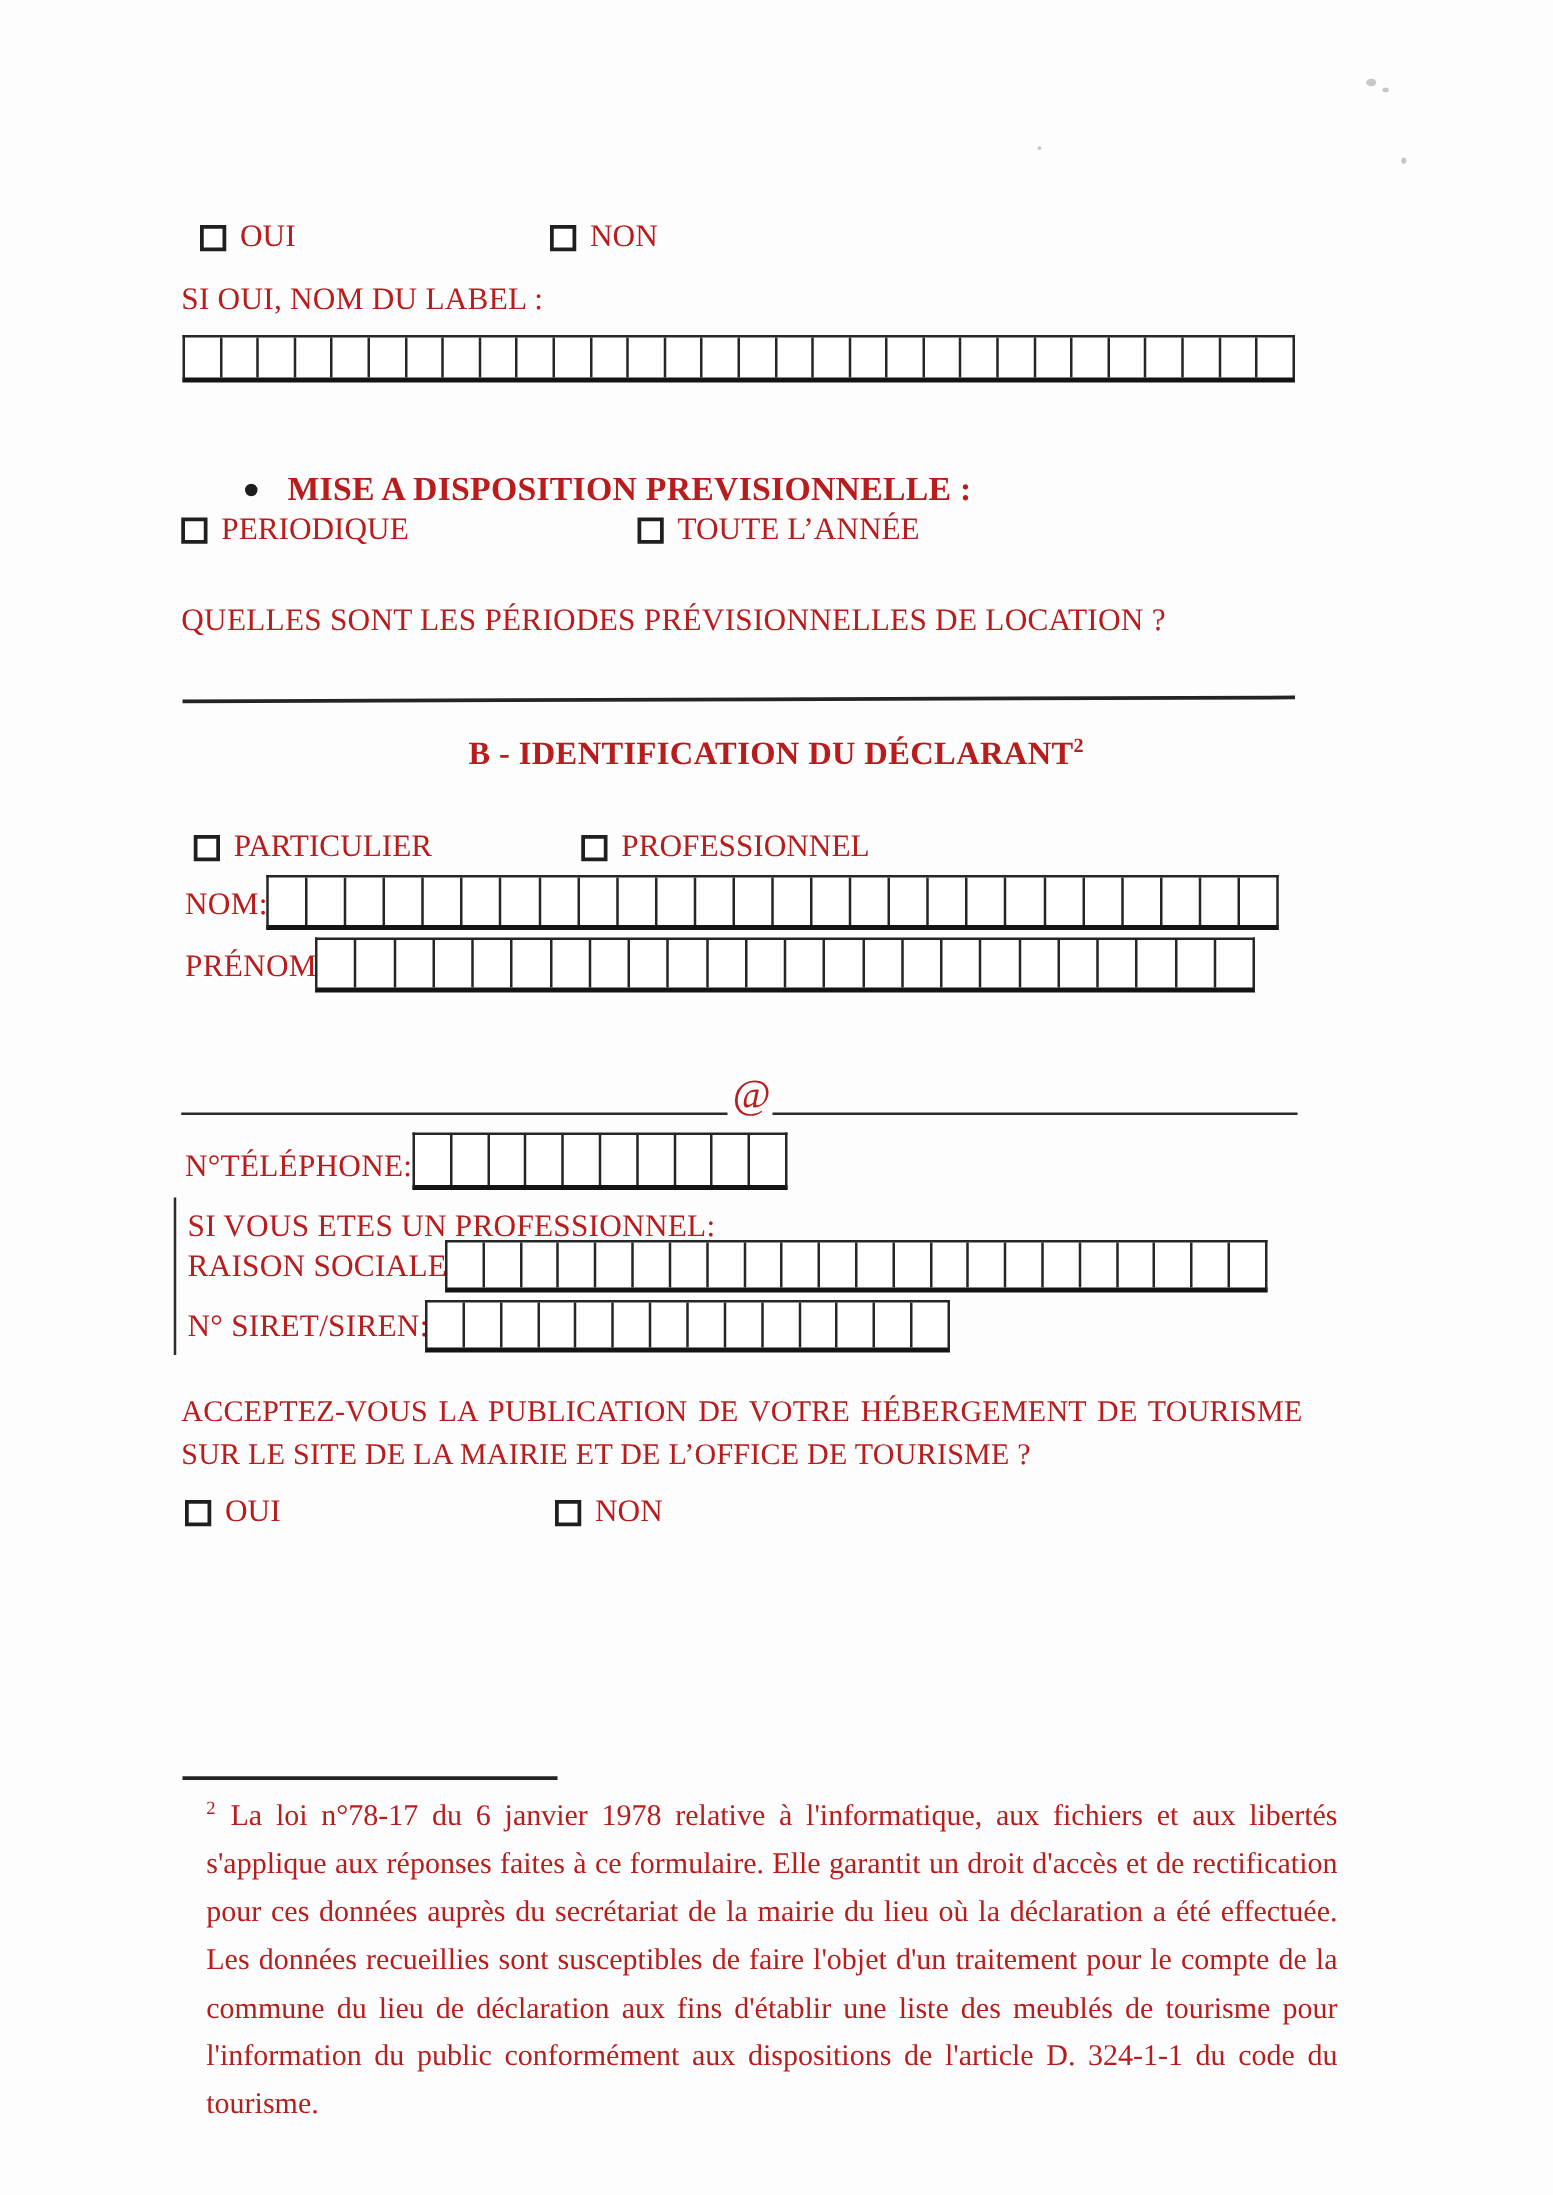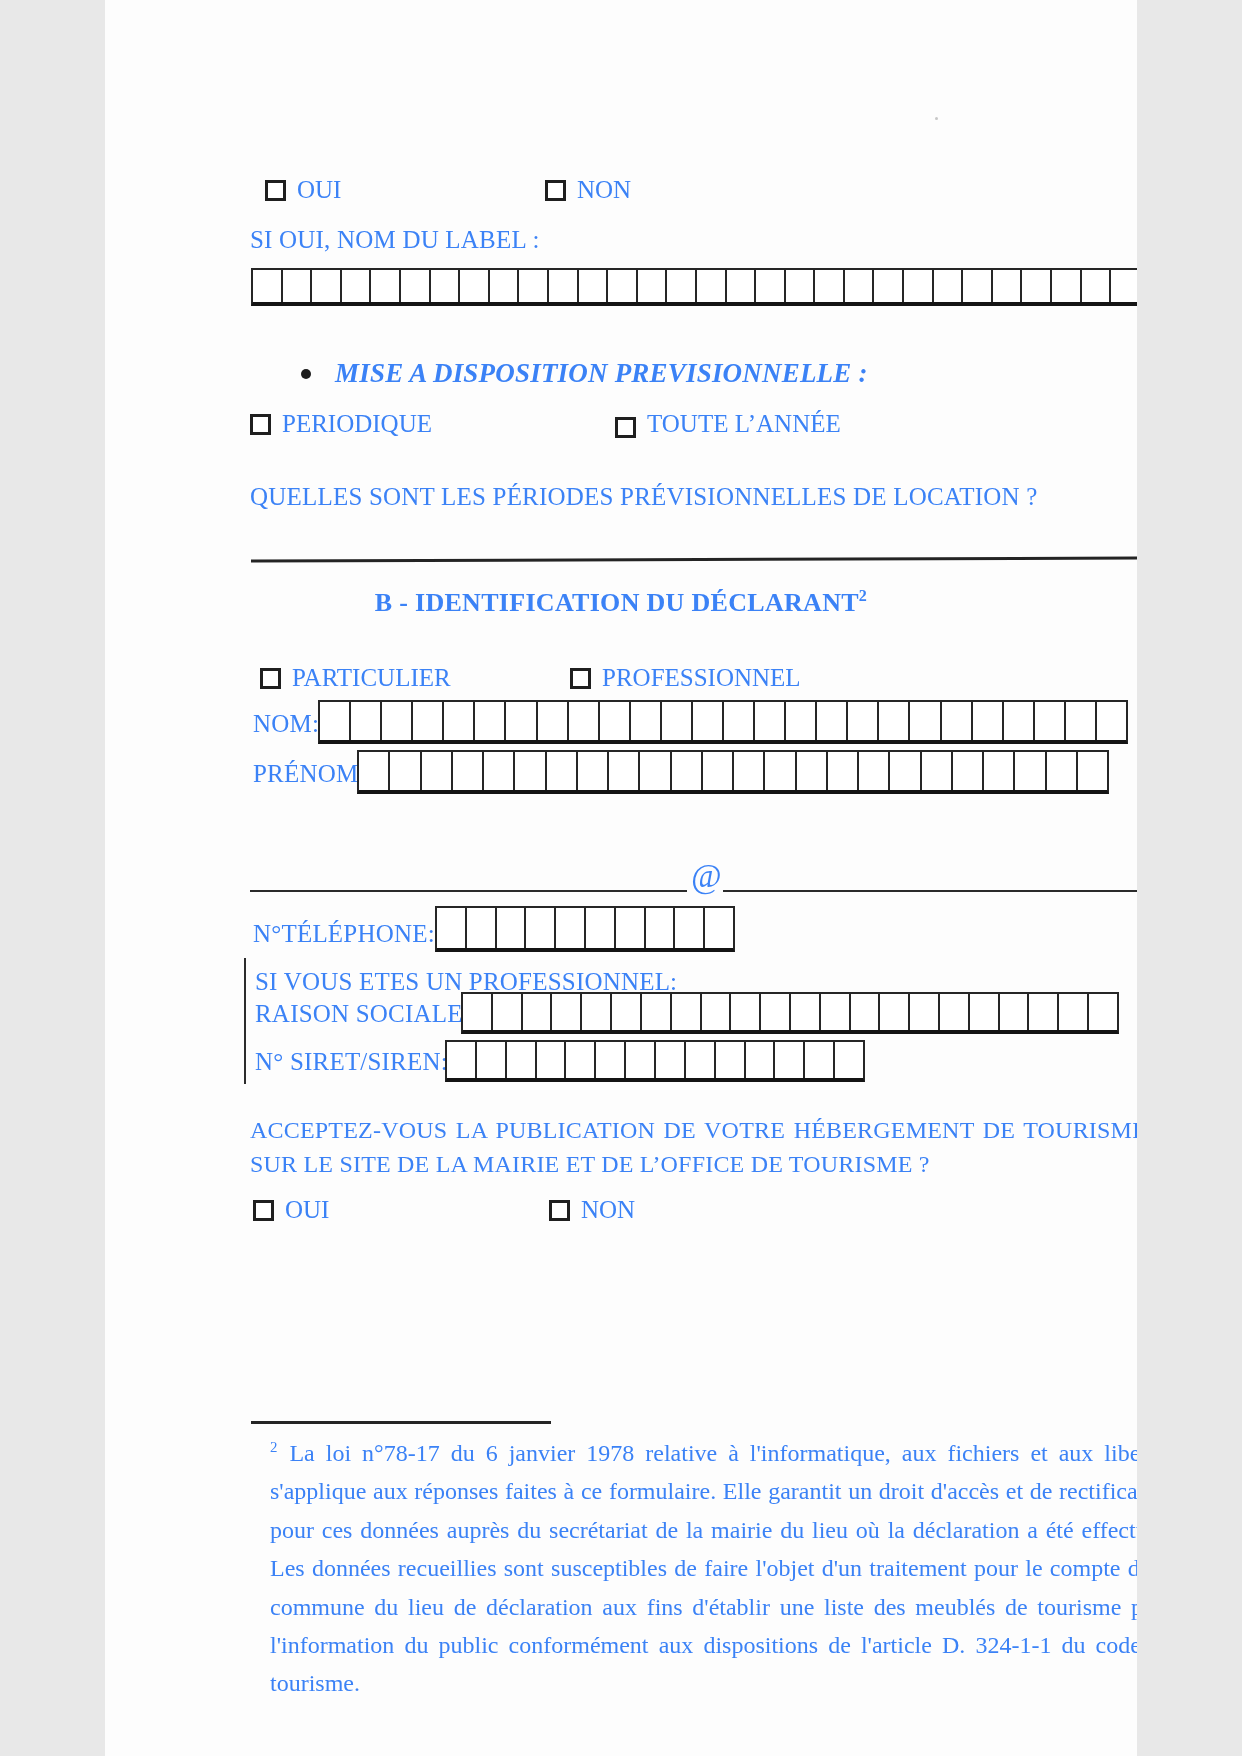--- a/index.html
+++ b/index.html
@@ -1,22 +1,22 @@
 <!DOCTYPE html>
 <html lang="fr"><head>
 <meta charset="utf-8">
 <style>
   html,body{margin:0;padding:0;background:#e8e8e8;}
   .page{
     position:relative;
-    width:1032px;height:1756px;
+    width:1242px;height:1756px;
     margin:0 auto;
     background:#fdfdfd;
     font-family:"Liberation Serif","DejaVu Serif",serif;
-    color:#3b82f6;
+    color:#b91c1c;
     overflow:hidden;
   }
   .abs{position:absolute;}
   .lbl{font-size:25px;letter-spacing:.2px;white-space:nowrap;}
   .bold{font-weight:bold;}
   
   .choice{display:flex;align-items:center;gap:11px;font-size:25px;white-space:nowrap;}
   .checkbox{
     width:21px;height:21px;
     border:3px solid #1f1f1f;
@@ -119,30 +119,30 @@
       <div class="cell"></div>
       <div class="cell"></div>
       <div class="cell"></div>
       <div class="cell"></div>
       <div class="cell"></div>
       <div class="cell"></div>
       <div class="cell"></div>
       <div class="cell"></div>
     </div>
 
-  <div class="abs bullet-item" style="left:196px;top:358px;font-style:italic;">
+  <div class="abs bullet-item" style="left:196px;top:376px;">
     <span class="bullet-dot"></span>
     <span class="lbl bold" style="font-size:27px;">MISE A DISPOSITION PREVISIONNELLE :</span>
   </div>
 
   <div class="abs choice" style="left:145px;top:410px;text-align:center;">
     <span class="checkbox"></span>
     <span>PERIODIQUE</span>
   </div>
-  <div class="abs choice" style="left:510px;top:410px;align-items:flex-end;">
+  <div class="abs choice" style="left:510px;top:410px;">
     <span class="checkbox"></span>
     <span>TOUTE L’ANNÉE</span>
   </div>
 
   <div class="abs lbl" style="left:145px;top:483px;">QUELLES SONT LES PÉRIODES PRÉVISIONNELLES DE LOCATION ?</div>
 
   <div class="abs hline" style="left:146px;top:558px;width:890px;transform:rotate(-0.2deg);"></div>
 
   <div class="abs section-title" style="left:0;top:588px;">
     <span>B - IDENTIFICATION DU DÉCLARANT</span><sup>2</sup>

